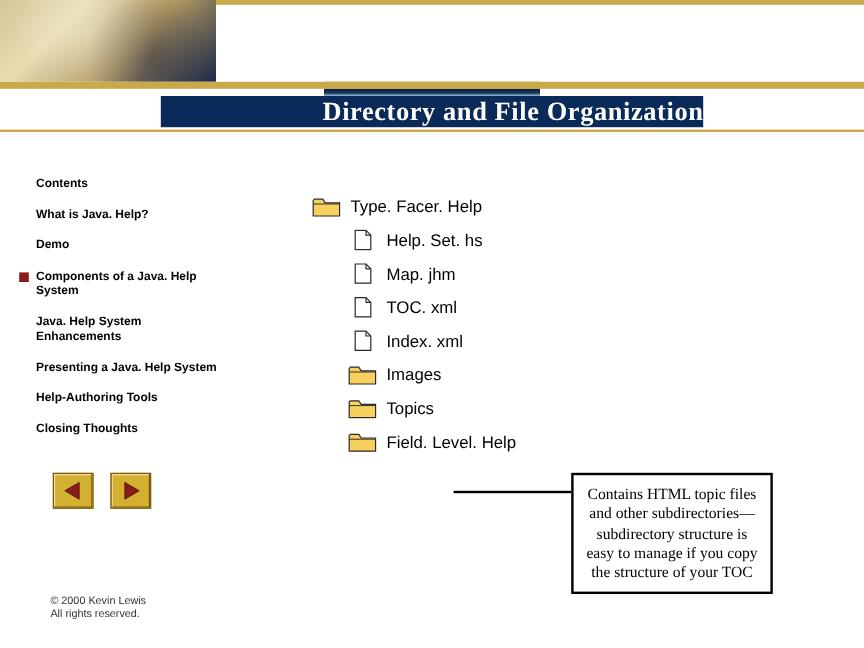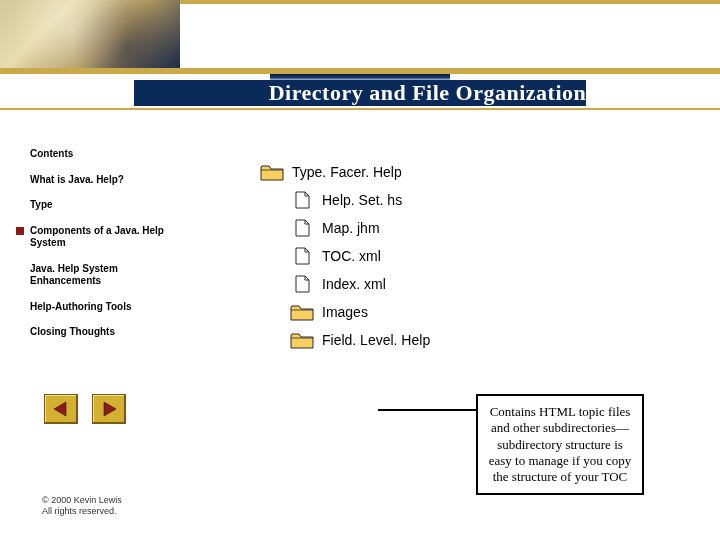--- a/index.html
+++ b/index.html
@@ -51,23 +51,24 @@
     <div class="title-right">
       <span class="title-text">Directory and File Organization</span>
     </div>
   </div>
   <div class="rule-under"></div>
 </div>
 
 <div class="sidebar" id="sidebar">
     <div class="toc-item">Contents</div>
     <div class="toc-item">What is Java. Help?</div>
-    <div class="toc-item">Type</div>
+    <div class="toc-item">Demo</div>
     <div class="toc-item active">Components of a Java. Help System</div>
     <div class="toc-item">Java. Help System Enhancements</div>
+    <div class="toc-item">Presenting a Java. Help System</div>
     <div class="toc-item">Help-Authoring Tools</div>
     <div class="toc-item">Closing Thoughts</div>
   </div>
 
 <div class="tree" id="tree">
     <div class="tree-row">
       <span class="icon"><svg width="24" height="18" viewBox="0 0 24 18">
           <path d="M1 4 L1 17 L23 17 L23 6 L11 6 L9 3 L2 3 Z" fill="#f8d060" stroke="#2a2a2a" stroke-width="1"></path>
           <path d="M1 7 L23 7" stroke="#2a2a2a" stroke-width="0.8"></path>
         </svg></span>
@@ -106,20 +107,27 @@
           <path d="M1 4 L1 17 L23 17 L23 6 L11 6 L9 3 L2 3 Z" fill="#f8d060" stroke="#2a2a2a" stroke-width="1"></path>
           <path d="M1 7 L23 7" stroke="#2a2a2a" stroke-width="0.8"></path>
         </svg></span>
       <span class="label">Images</span>
     </div>
     <div class="tree-row indent-1">
       <span class="icon"><svg width="24" height="18" viewBox="0 0 24 18">
           <path d="M1 4 L1 17 L23 17 L23 6 L11 6 L9 3 L2 3 Z" fill="#f8d060" stroke="#2a2a2a" stroke-width="1"></path>
           <path d="M1 7 L23 7" stroke="#2a2a2a" stroke-width="0.8"></path>
         </svg></span>
+      <span class="label">Topics</span>
+    </div>
+    <div class="tree-row indent-1">
+      <span class="icon"><svg width="24" height="18" viewBox="0 0 24 18">
+          <path d="M1 4 L1 17 L23 17 L23 6 L11 6 L9 3 L2 3 Z" fill="#f8d060" stroke="#2a2a2a" stroke-width="1"></path>
+          <path d="M1 7 L23 7" stroke="#2a2a2a" stroke-width="0.8"></path>
+        </svg></span>
       <span class="label">Field. Level. Help</span>
     </div>
   </div>
 
 <div class="connector"></div>
 <div class="callout">Contains HTML topic files and other subdirectories—subdirectory structure is easy to manage if you copy the structure of your TOC</div>
 
 <div class="navbtns">
   <div class="navbtn">
     <svg width="18" height="18" viewBox="0 0 18 18">

